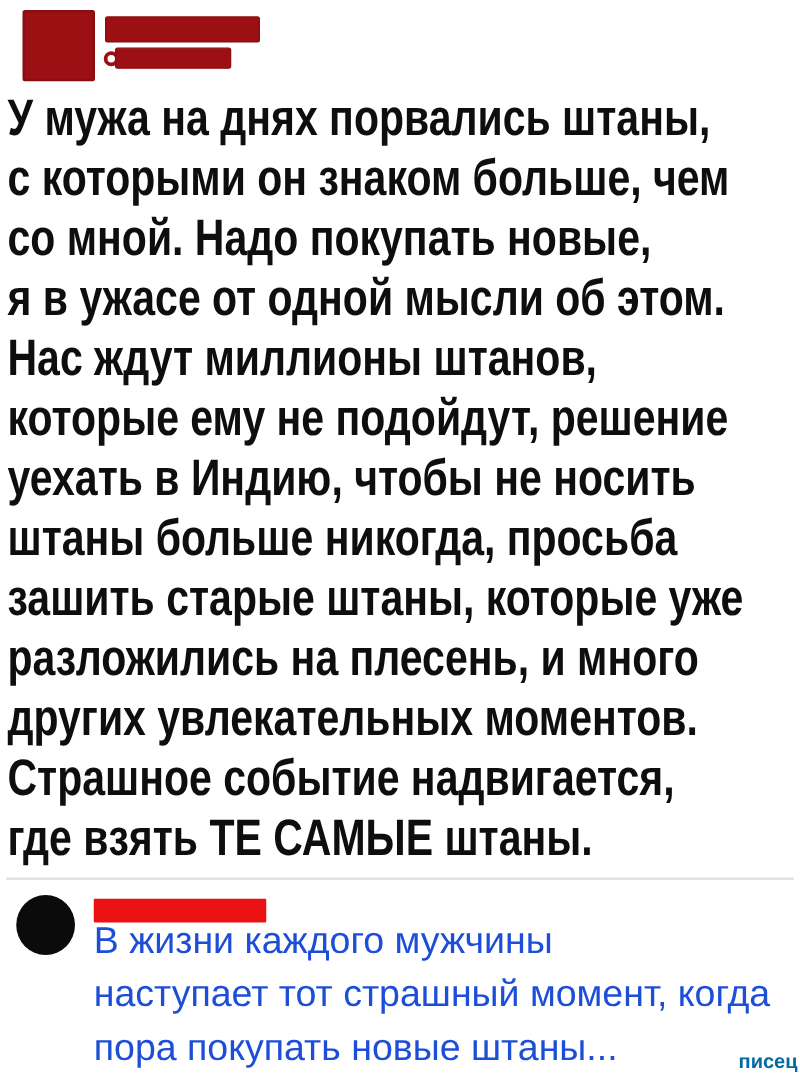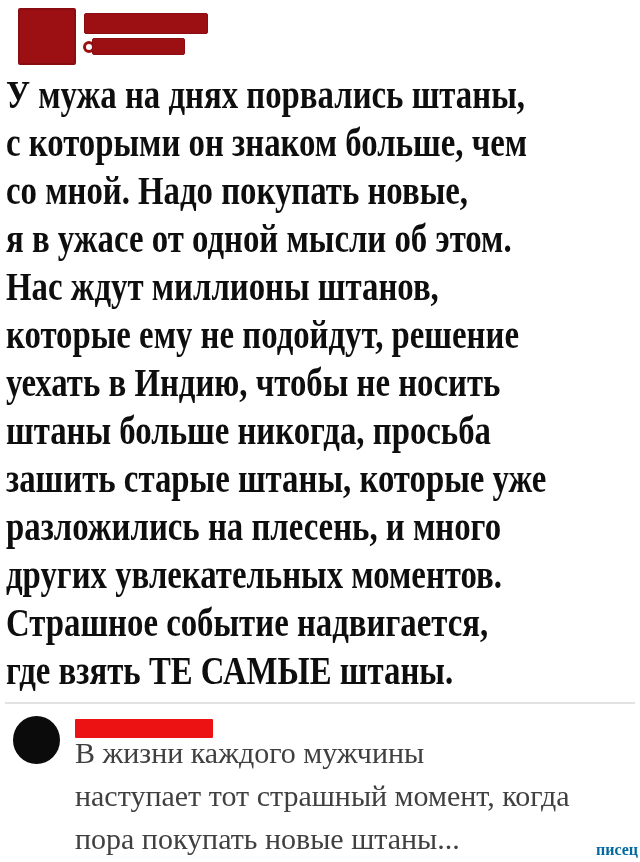--- a/index.html
+++ b/index.html
@@ -3,21 +3,21 @@
 <meta charset="utf-8">
 <style>
   * { margin: 0; padding: 0; box-sizing: border-box; }
   html, body { background: #ffffff; }
   .page {
     position: relative;
     width: 640px;
     height: 862px;
     background: #ffffff;
     overflow: hidden;
-    font-family: Liberation Serif, serif;
+    font-family: Liberation Sans, sans-serif;
     padding-left: 20px;
   }
 
   
   .censor-avatar {
     position: absolute;
     left: 18px; top: 8px;
     width: 58px; height: 57px;
     background: #9c1014;
     border: 2px solid #8a0d11;
@@ -86,21 +86,21 @@
     background: #ec1112;
     border-radius: 1px;
   }
   .quote-text {
     position: absolute;
     left: 75px; top: 731px;
     width: 562px;
     font-weight: normal;
     font-size: 30px;
     line-height: 43px;
-    color: #404040;
+    color: #1d4ed8;
     white-space: pre-line;
   }
 
   
   .watermark {
     position: absolute;
     right: 2px; top: 841px;
     font-size: 16px;
     font-weight: bold;
     color: #0369a1;

